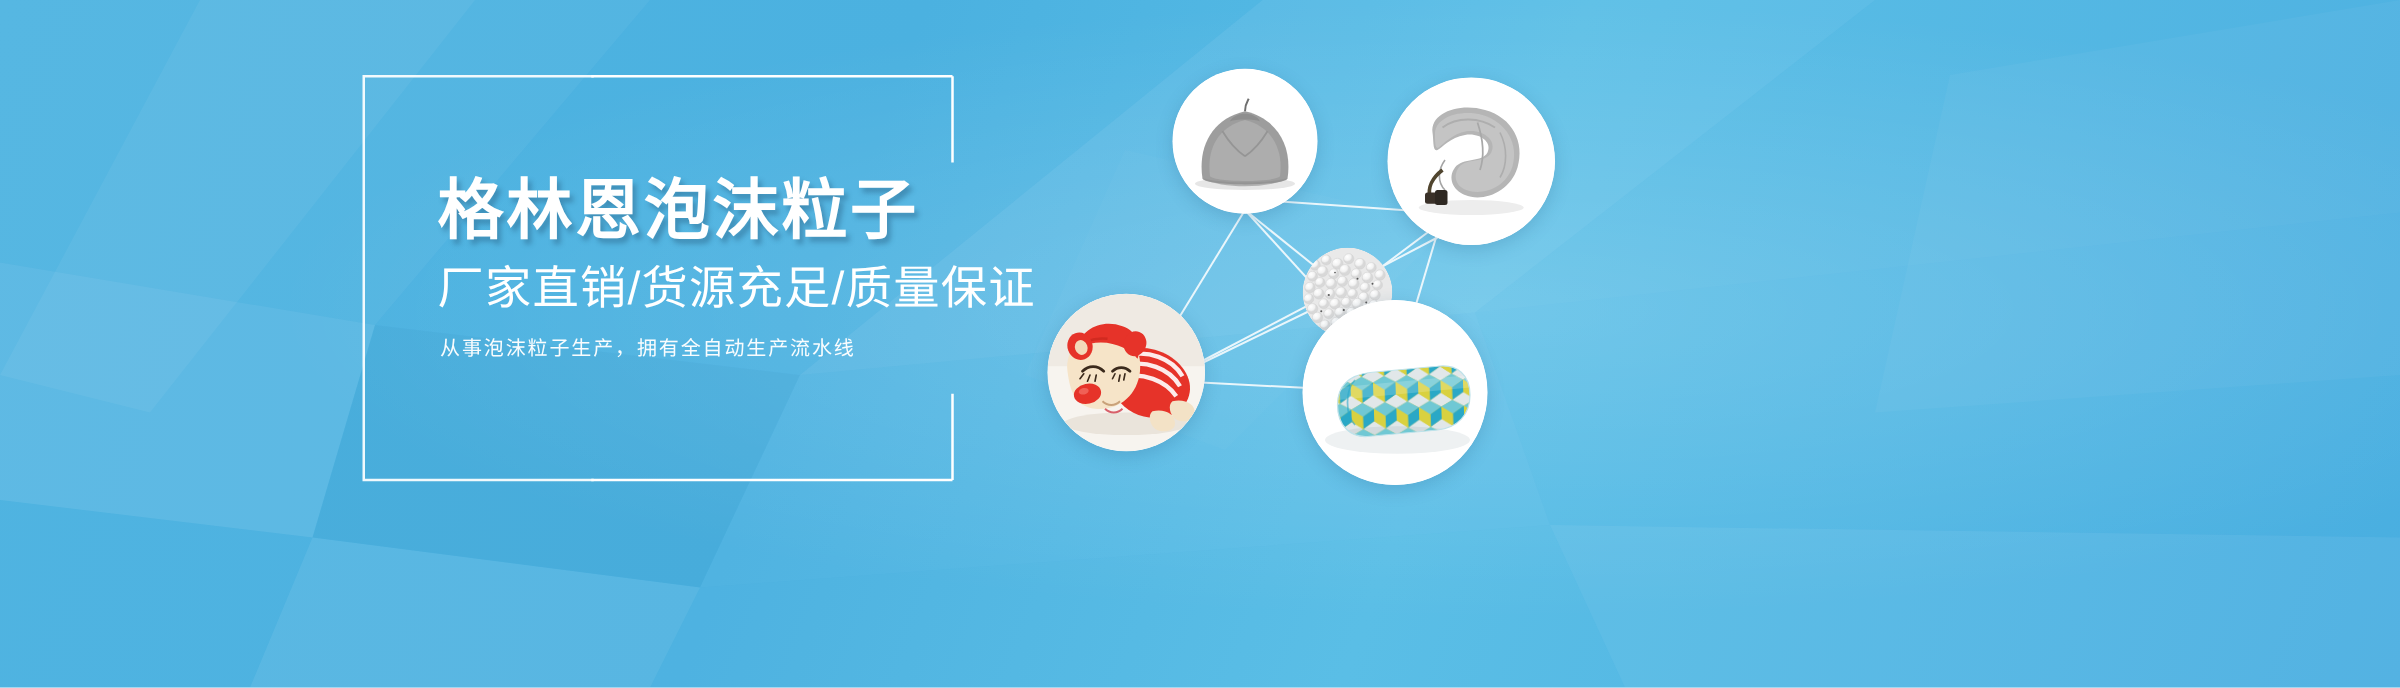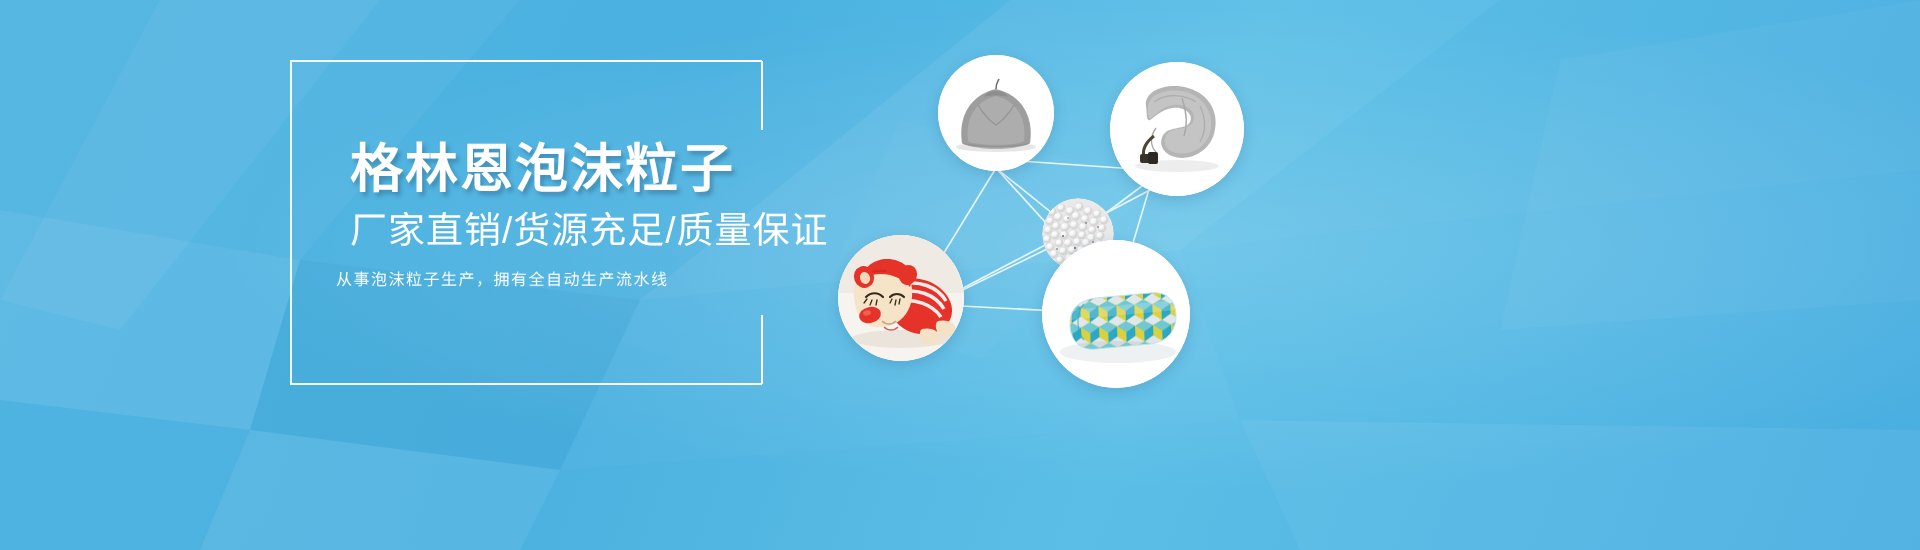--- a/index.html
+++ b/index.html
@@ -34,21 +34,21 @@
     letter-spacing:2px;
     text-shadow:3px 4px 4px rgba(40,95,130,.45);
     white-space:nowrap;
   }
   .subhead{
     position:absolute;left:60px;top:152px;
     font-size:37px;line-height:1;font-weight:normal;color:#ffffff;
     letter-spacing:1px;white-space:nowrap;
   }
   .tagline{
-    position:absolute;left:46px;top:212px;
+    position:absolute;left:62px;top:212px;
     font-size:16px;line-height:1;color:#ffffff;
     letter-spacing:1.5px;white-space:nowrap;opacity:.97;
   }
 
   
   .cluster{position:absolute;left:820px;top:0;width:520px;height:550px;}
   .links{position:absolute;inset:0;}
   .bubble{
     position:absolute;border-radius:50%;background:#ffffff;
     box-shadow:0 4px 14px rgba(30,90,130,.22);

